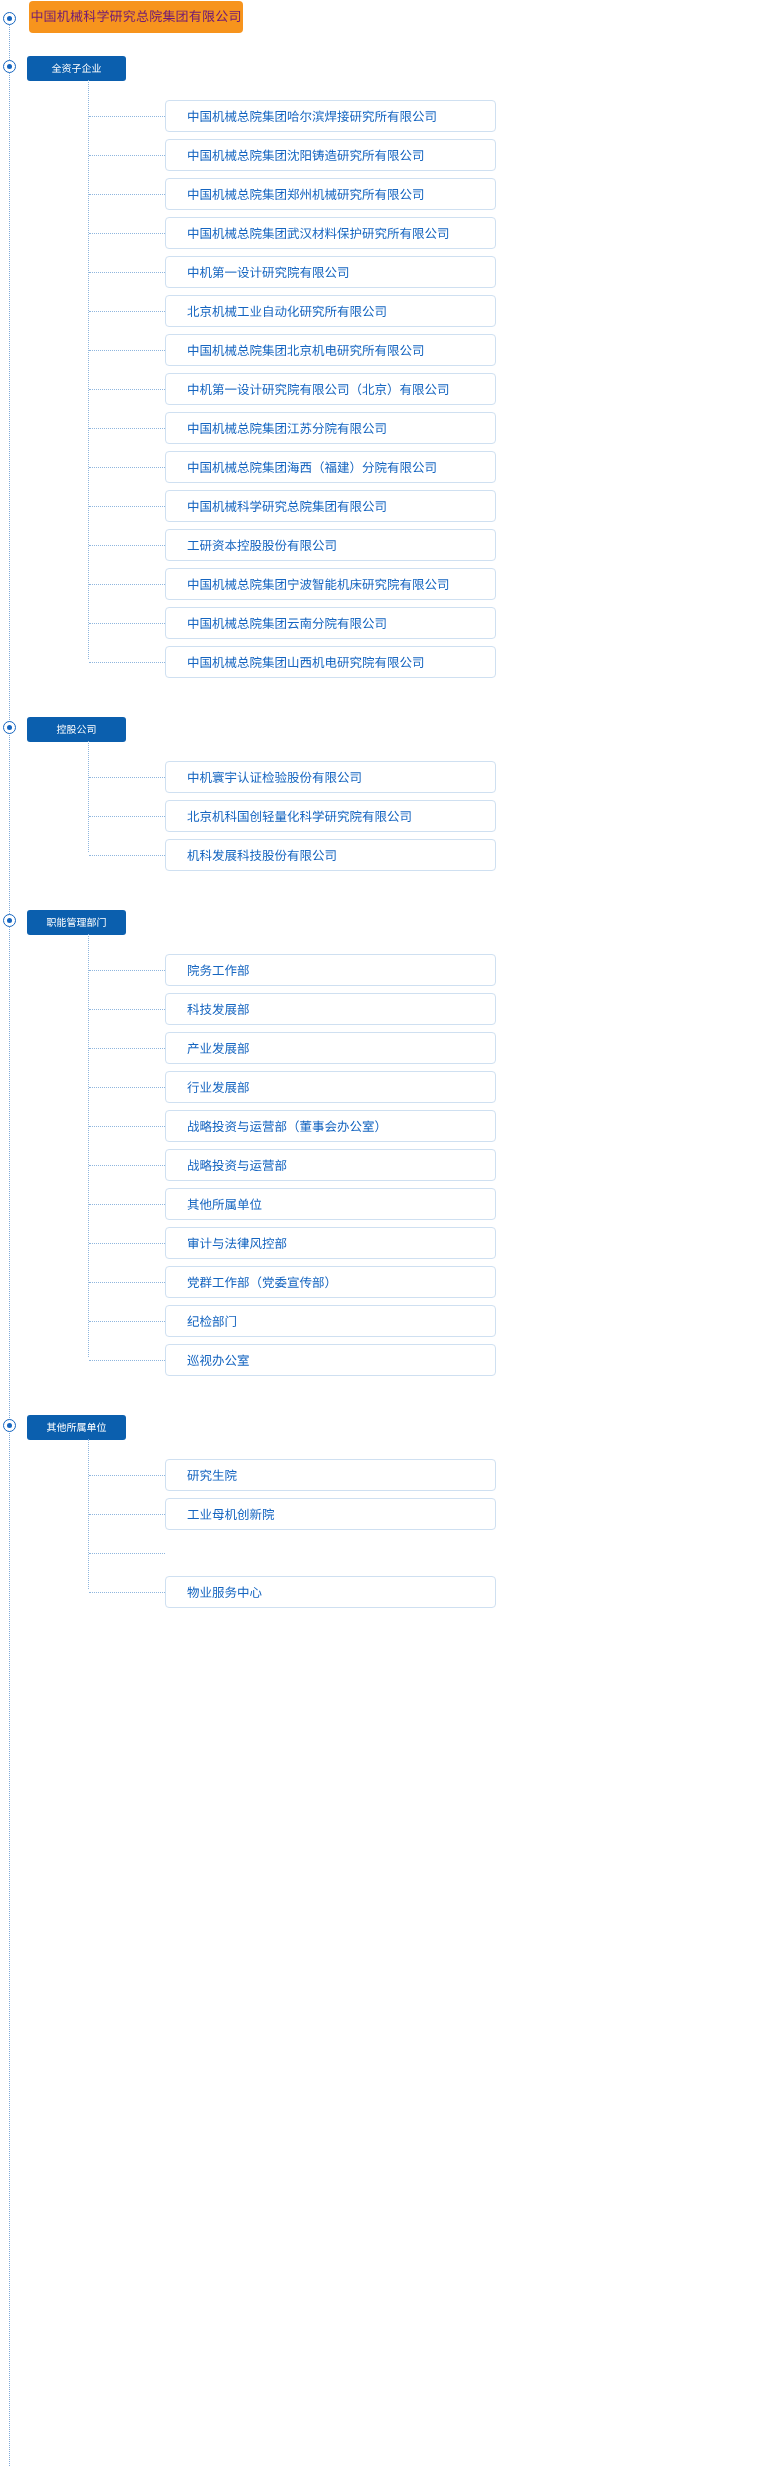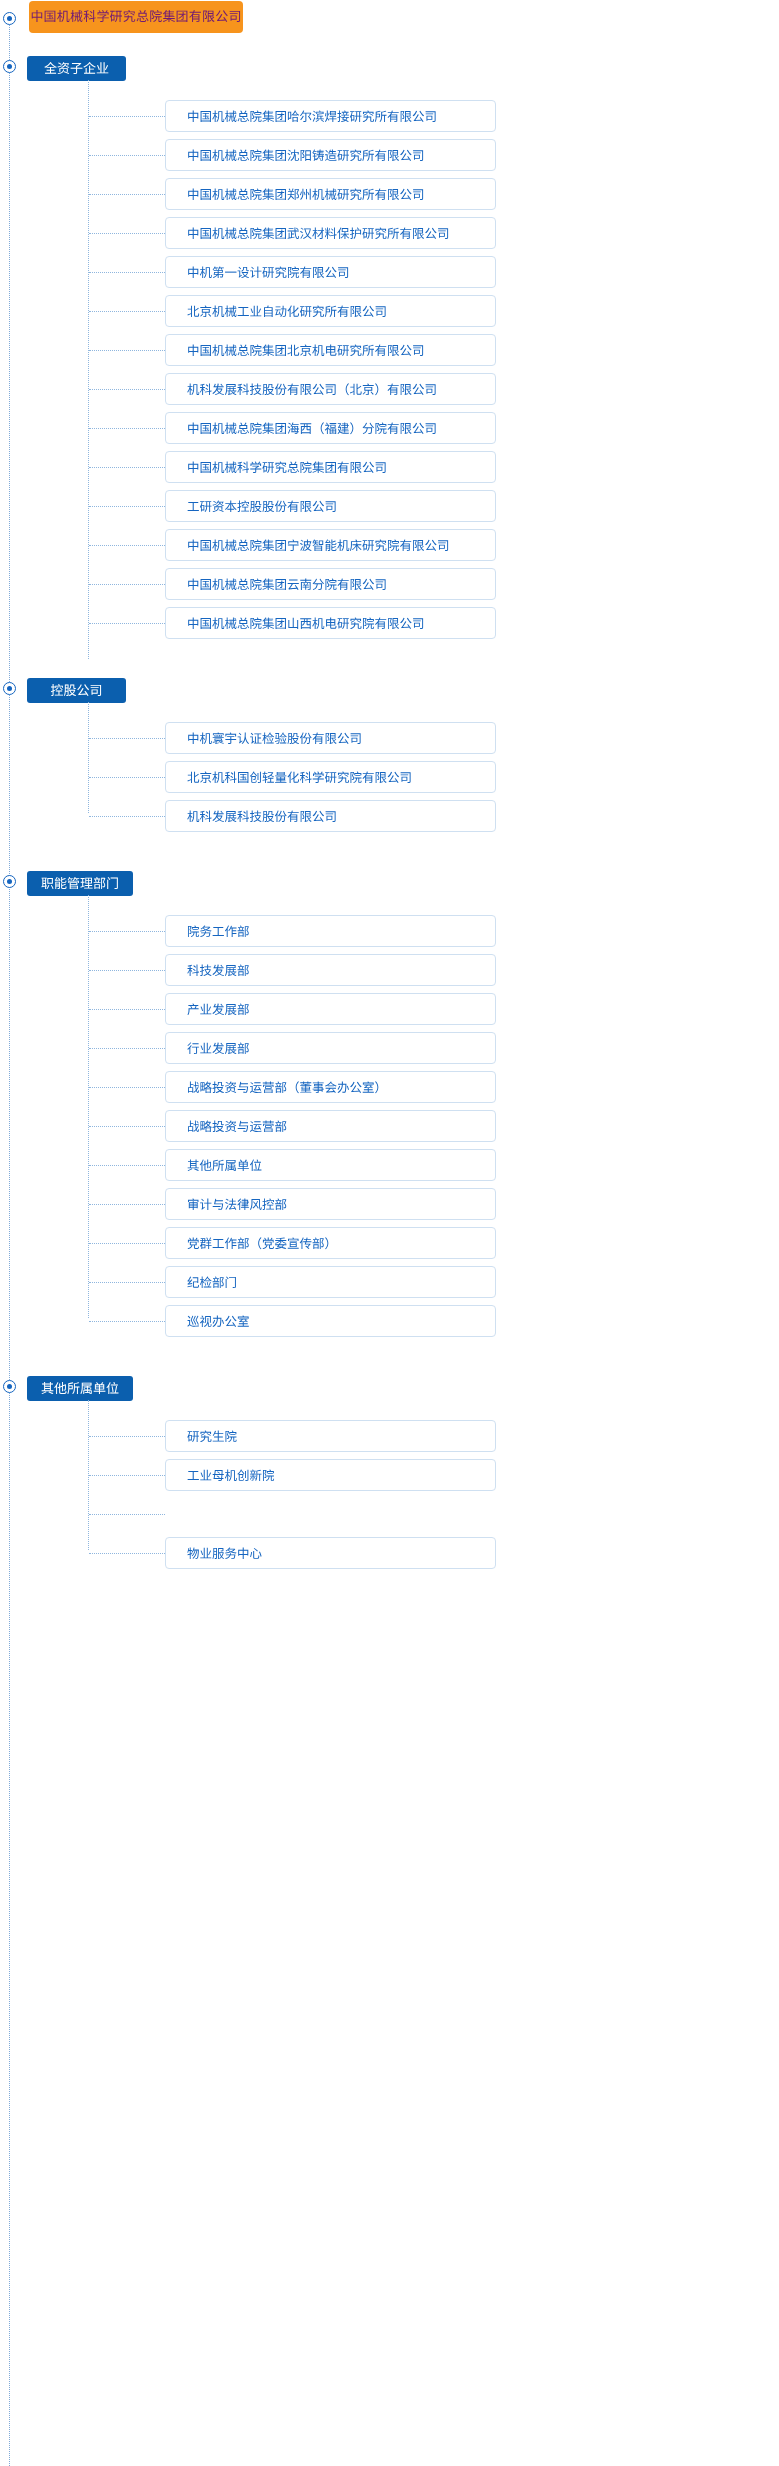--- a/index.html
+++ b/index.html
@@ -81,21 +81,21 @@
   .group-label {
     position: absolute;
     left: 27px;
     top: 8px;
     min-width: 99px;
     height: 25px;
     padding: 0 14px;
     background: #0b5fae;
     border-radius: 3px;
     color: #ffffff;
-    font-size: 13px;
+    font-size: 10px;
     line-height: 25px;
     text-align: center;
     box-sizing: border-box;
     white-space: nowrap;
   }
 
   
   .children {
     position: relative;
     padding-top: 3px;
@@ -205,21 +205,27 @@
         </div>
         <div class="child">
           <div class="child-connector"></div>
           <div class="child-box">
             <div class="child-text">中国机械总院集团北京机电研究所有限公司</div>
           </div>
         </div>
         <div class="child">
           <div class="child-connector"></div>
           <div class="child-box">
-            <div class="child-text">机科发展科技股份有限公司（北京）有限公司</div>
+            <div class="child-text">中机第一设计研究院有限公司（北京）有限公司</div>
+          </div>
+        </div>
+        <div class="child">
+          <div class="child-connector"></div>
+          <div class="child-box">
+            <div class="child-text">中国机械总院集团江苏分院有限公司</div>
           </div>
         </div>
         <div class="child">
           <div class="child-connector"></div>
           <div class="child-box">
             <div class="child-text">中国机械总院集团海西（福建）分院有限公司</div>
           </div>
         </div>
         <div class="child">
           <div class="child-connector"></div>

